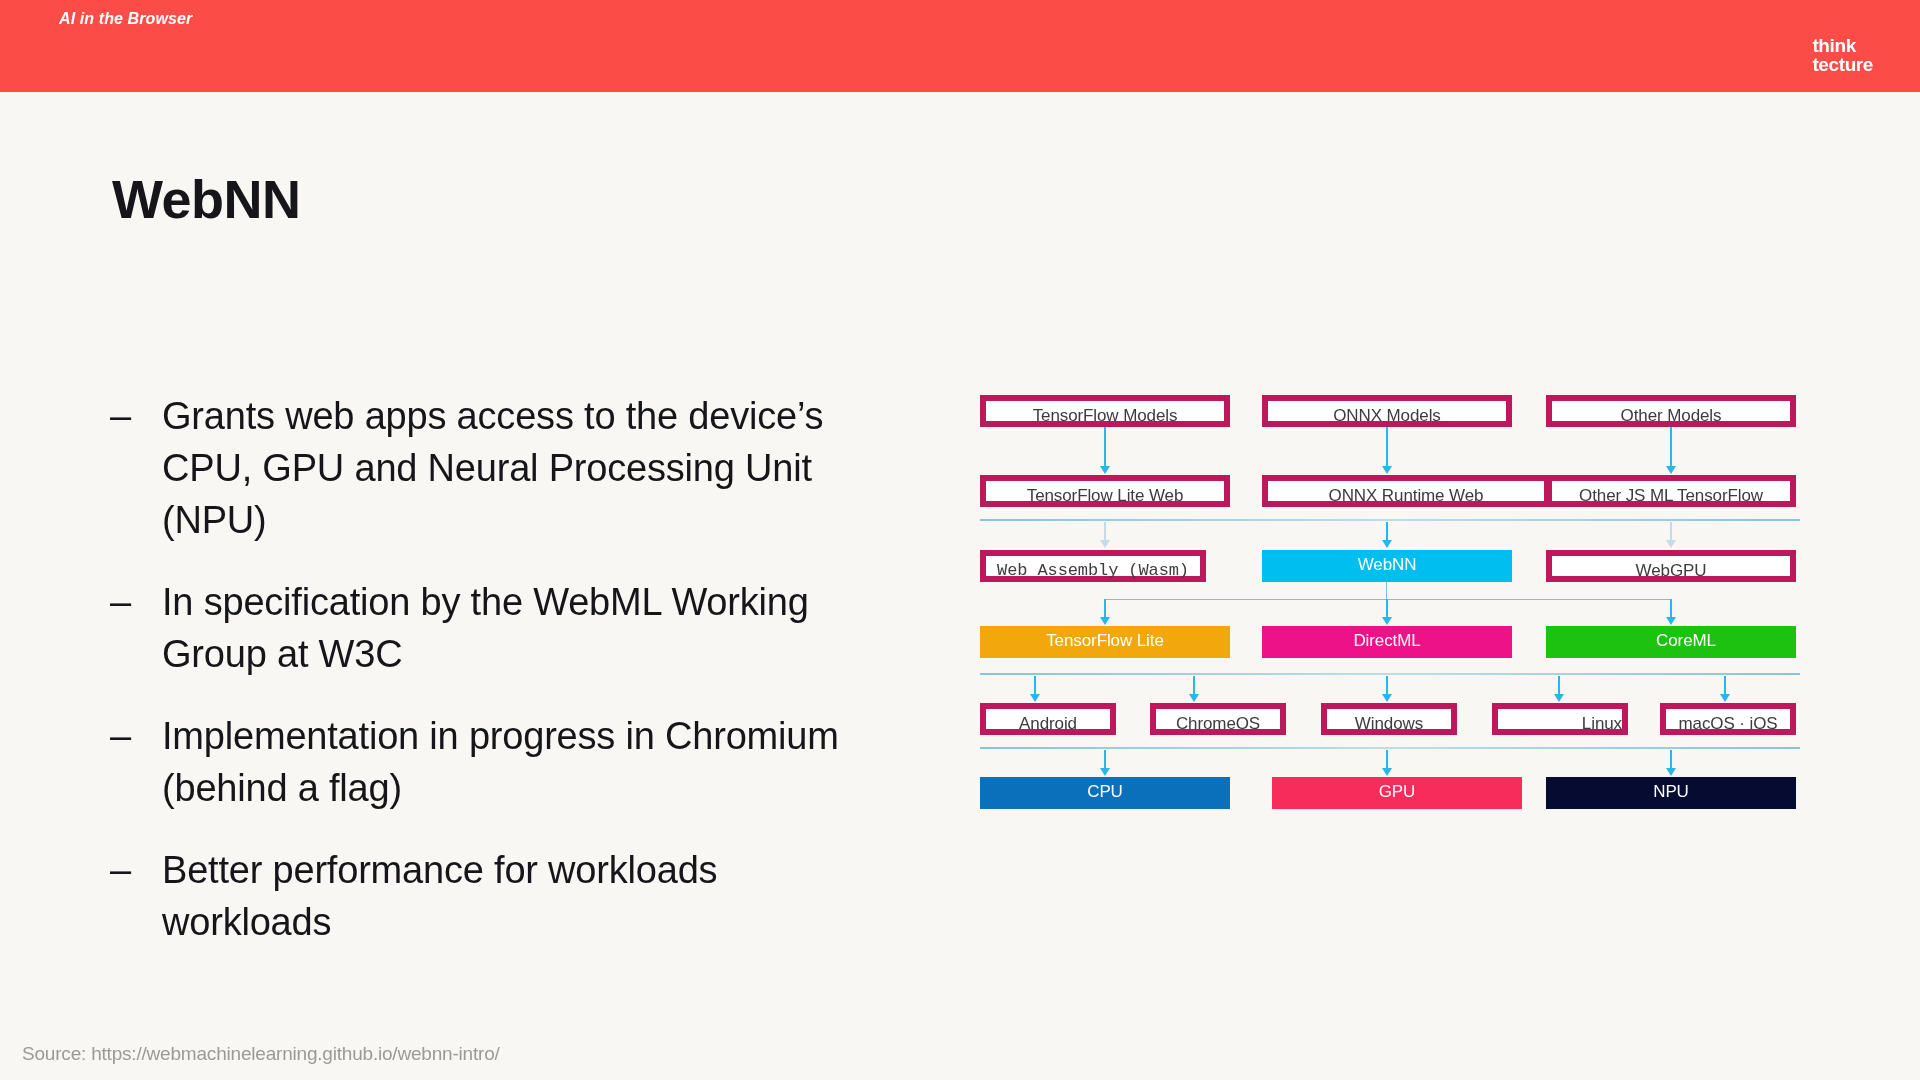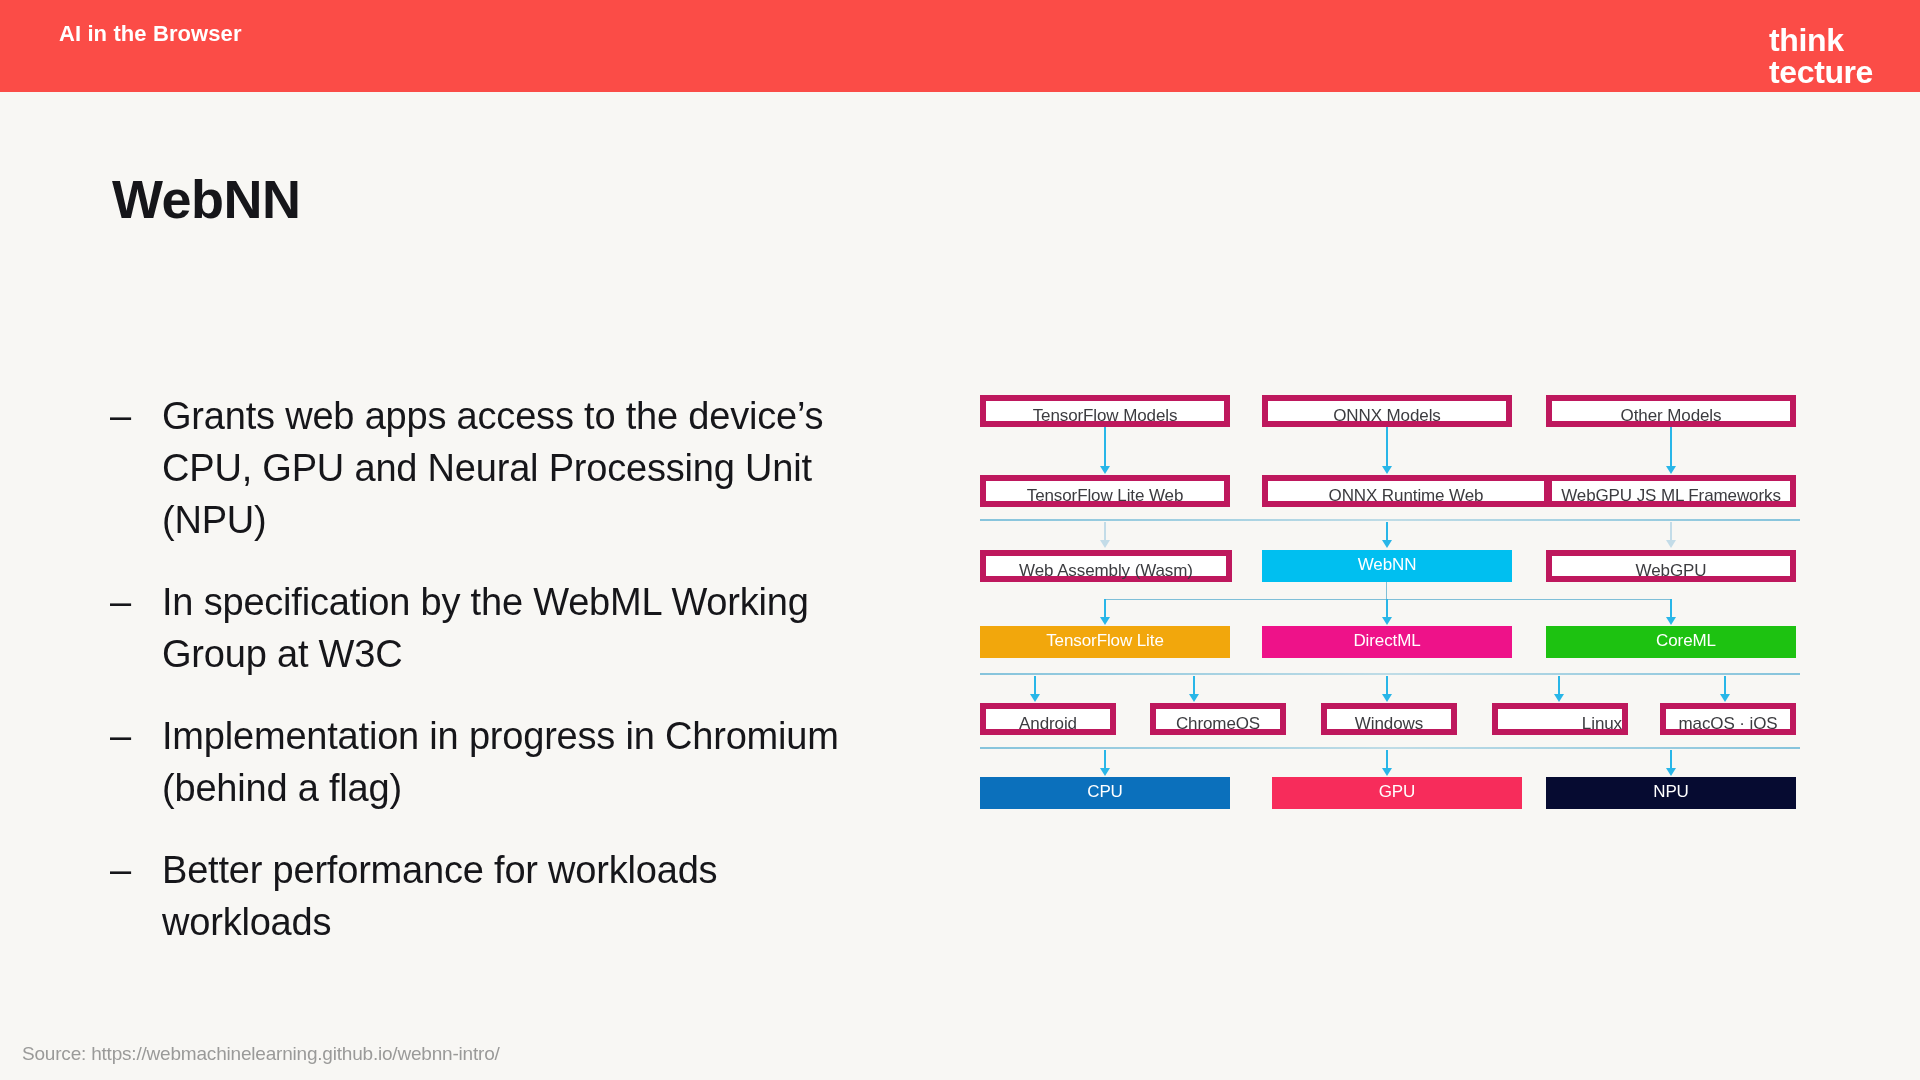--- a/index.html
+++ b/index.html
@@ -10,30 +10,30 @@
     overflow: hidden;
   }
   .slide { position: relative; width: 1920px; height: 1080px; background: #F8F7F4; }
 
   
   .header {
     position: absolute; left: 0; top: 0; width: 1920px; height: 92px;
     background: #FB4C47;
   }
   .header-title {
-    position: absolute; left: 59px; top: 21px;
-    font-size: 22px; font-weight: bold; color: #FFFFFF; letter-spacing: 0.1px;
+    position: absolute; left: 59px; top: 10px;
+    font-size: 16px; font-weight: bold; color: #FFFFFF; letter-spacing: 0.1px; font-style: italic;
   }
   .header-sub {
     position: absolute; left: 59px; top: 56px;
     font-size: 21px; font-weight: normal; color: #FFFFFF; letter-spacing: 0.1px;
   }
   .logo {
-    position: absolute; right: 47px; top: 24px;
-    font-size: 32px; font-weight: bold; color: #FFFFFF;
+    position: absolute; right: 47px; top: 36px;
+    font-size: 19px; font-weight: bold; color: #FFFFFF;
     line-height: 1.0; text-align: left; letter-spacing: -0.4px;
   }
   .logo div { display: block; }
 
   
   .page-title {
     position: absolute; left: 112px; top: 168px;
     font-size: 54px; font-weight: bold; color: #16161A; letter-spacing: -0.5px;
   }
 
@@ -129,38 +129,38 @@
       <div class="stem" style="height:39px;"></div>
         <div class="head" style="top:39px;"></div>
     </div>
     <div class="arrow" style="left:690px; top:32px; height:47px;">
       <div class="stem" style="height:39px;"></div>
         <div class="head" style="top:39px;"></div>
     </div>
 
     <div class="node plain" style="left:0px;   top:80px; width:250px;">TensorFlow Lite Web</div>
     <div class="node plain" style="left:282px; top:80px; width:288px;">ONNX Runtime Web</div>
-    <div class="node plain" style="left:566px; top:80px; width:250px;">WebGPU JS ML Frameworks</div>
+    <div class="node plain" style="left:566px; top:80px; width:250px;">Other JS ML TensorFlow</div>
 
     <div class="sep" style="left:0px; top:124px; width:820px;"></div>
 
     <div class="arrow faint" style="left:124px; top:127px; height:26px;">
       <div class="stem" style="height:18px;"></div>
         <div class="head" style="top:18px;"></div>
     </div>
     <div class="arrow" style="left:406px; top:127px; height:26px;">
       <div class="stem" style="height:18px;"></div>
         <div class="head" style="top:18px;"></div>
     </div>
     <div class="arrow faint" style="left:690px; top:127px; height:26px;">
       <div class="stem" style="height:18px;"></div>
         <div class="head" style="top:18px;"></div>
     </div>
 
-    <div class="node plain" style="left:0px;   top:155px; width:252px;">Web Assembly (Wasm)</div>
+    <div class="node plain" style="left:0px;   top:155px; width:226px;font-family:Liberation Mono, monospace;">Web Assembly (Wasm)</div>
     <div class="node filled" style="left:282px; top:155px; width:250px; background:#00BFF0;">WebNN</div>
     <div class="node plain" style="left:566px; top:155px; width:250px;">WebGPU</div>
 
     <div class="vbar" style="left:406px; top:187px; height:17px;"></div>
     <div class="elbow" style="left:124px; top:204px; width:566px;"></div>
     <div class="arrow" style="left:124px; top:204px; height:26px;">
       <div class="stem" style="height:18px;"></div>
         <div class="head" style="top:18px;"></div>
     </div>
     <div class="arrow" style="left:406px; top:204px; height:26px;">

